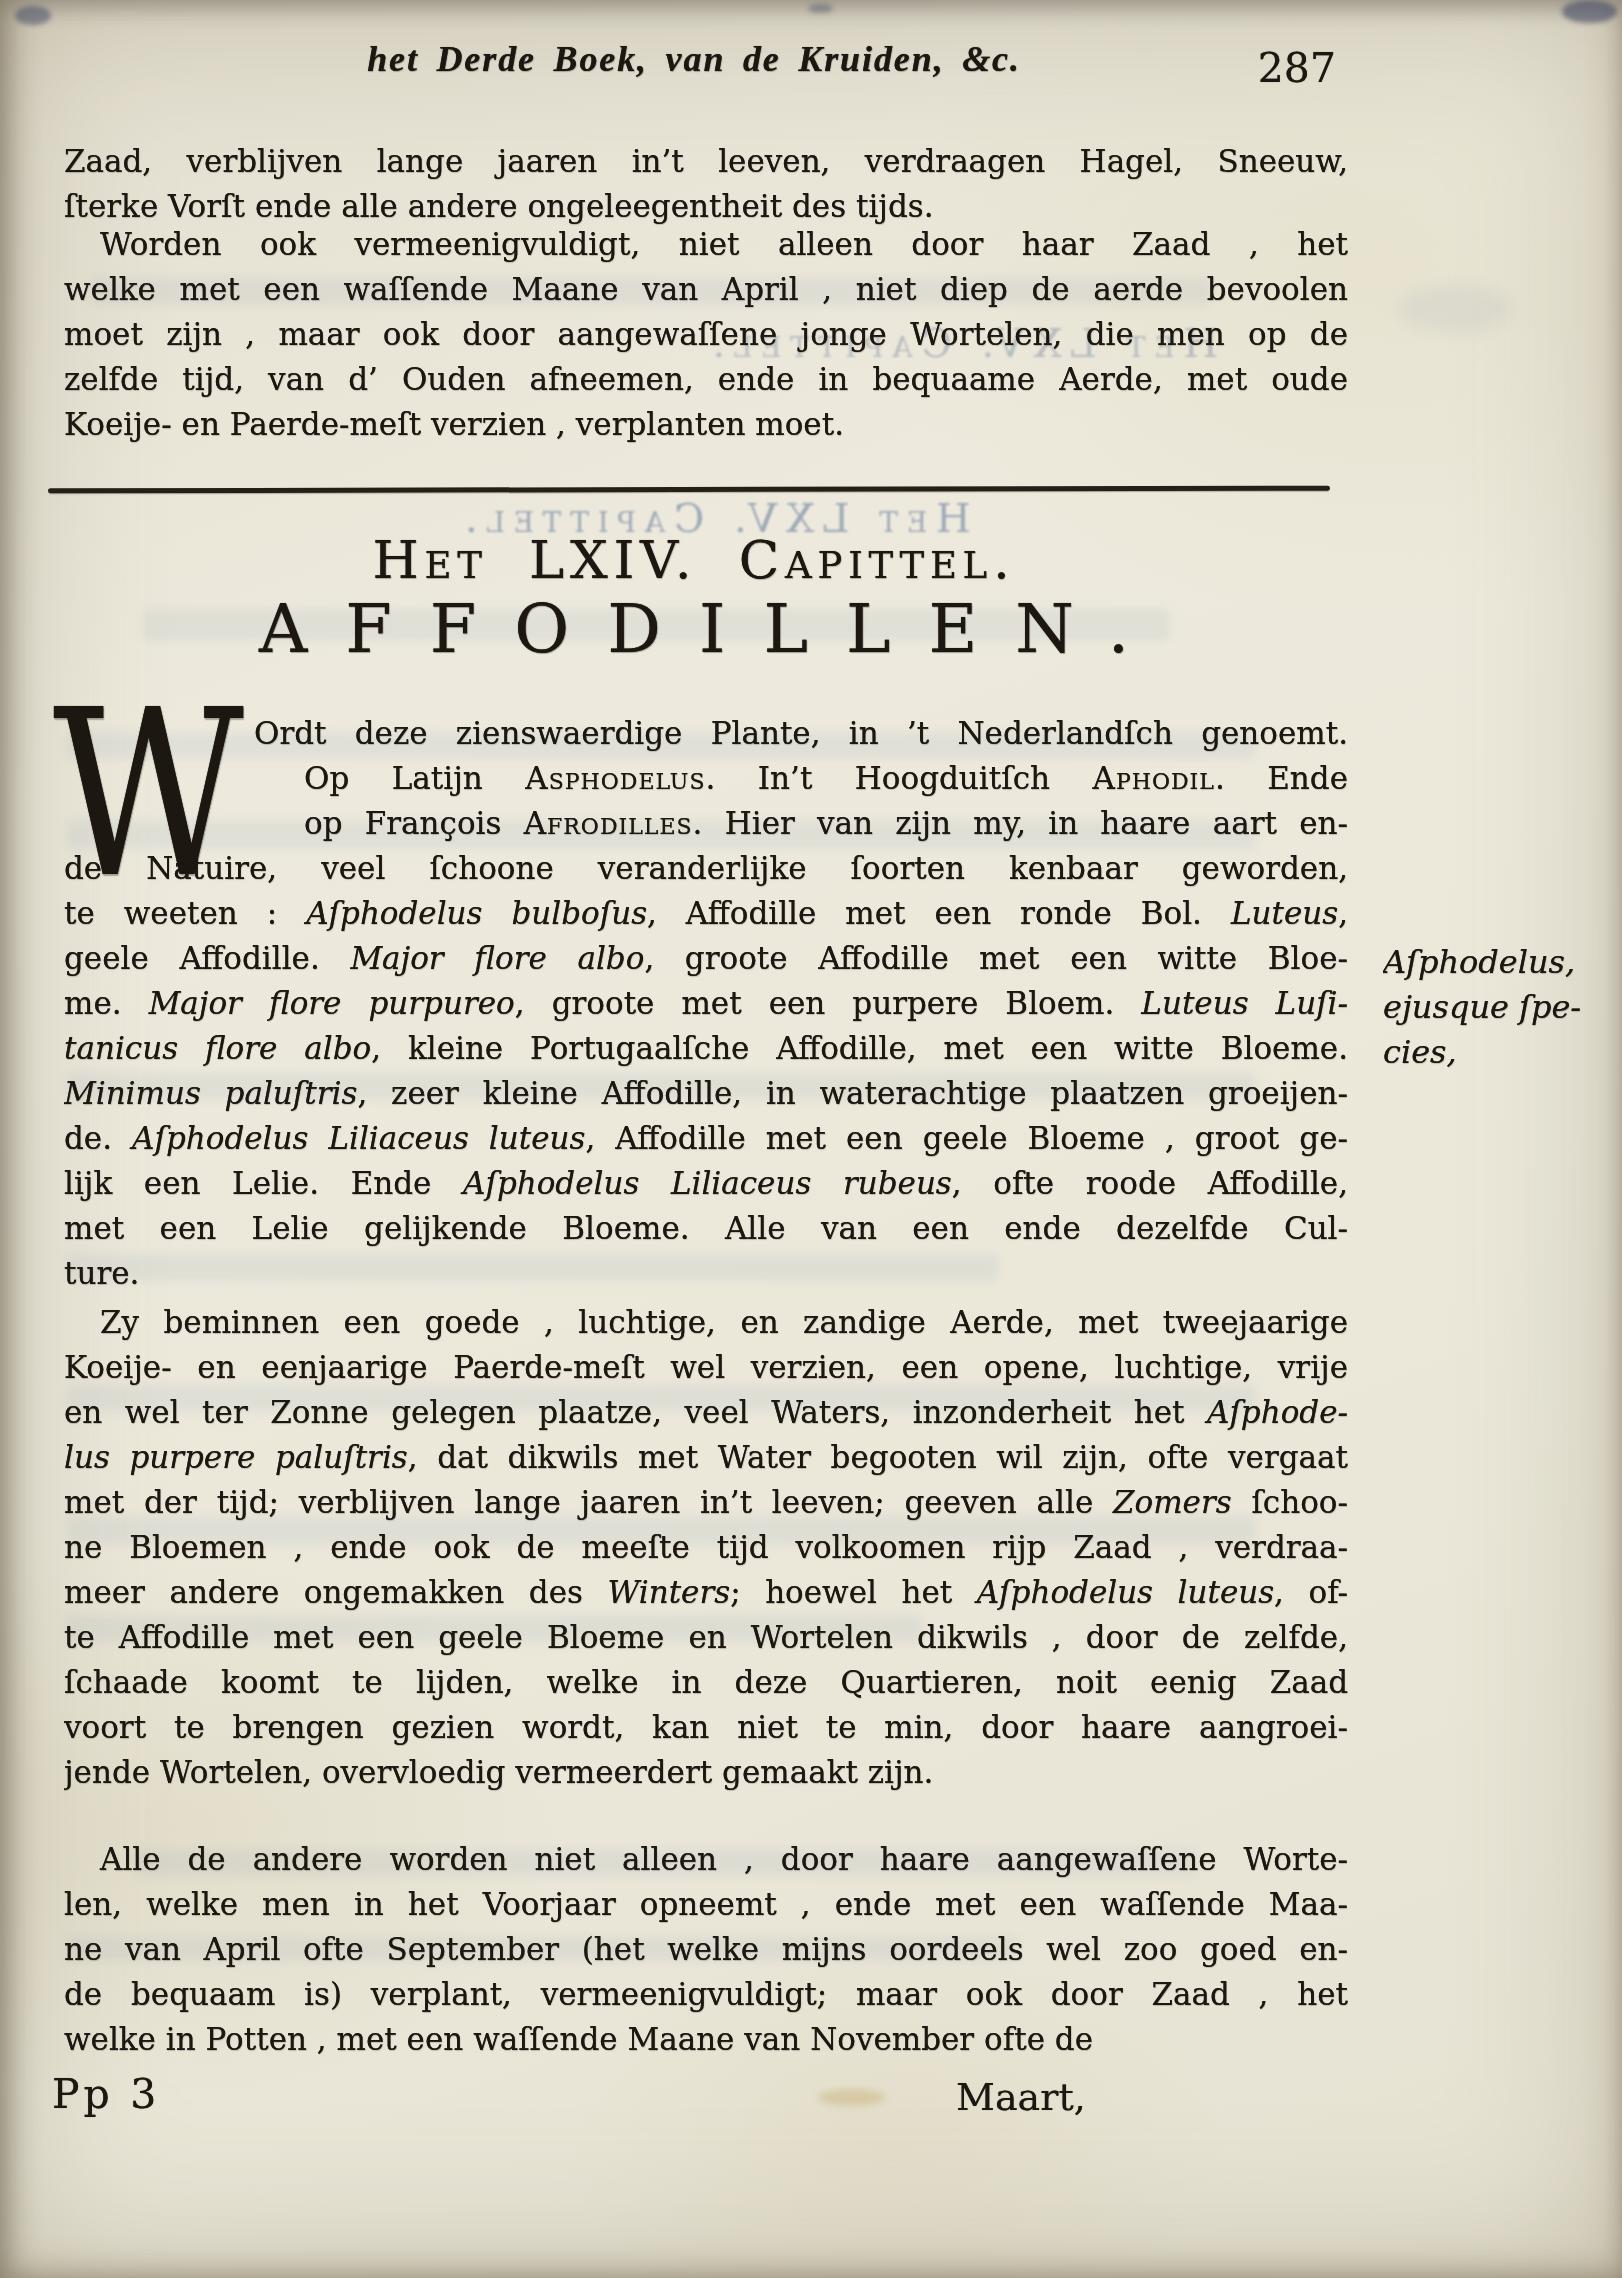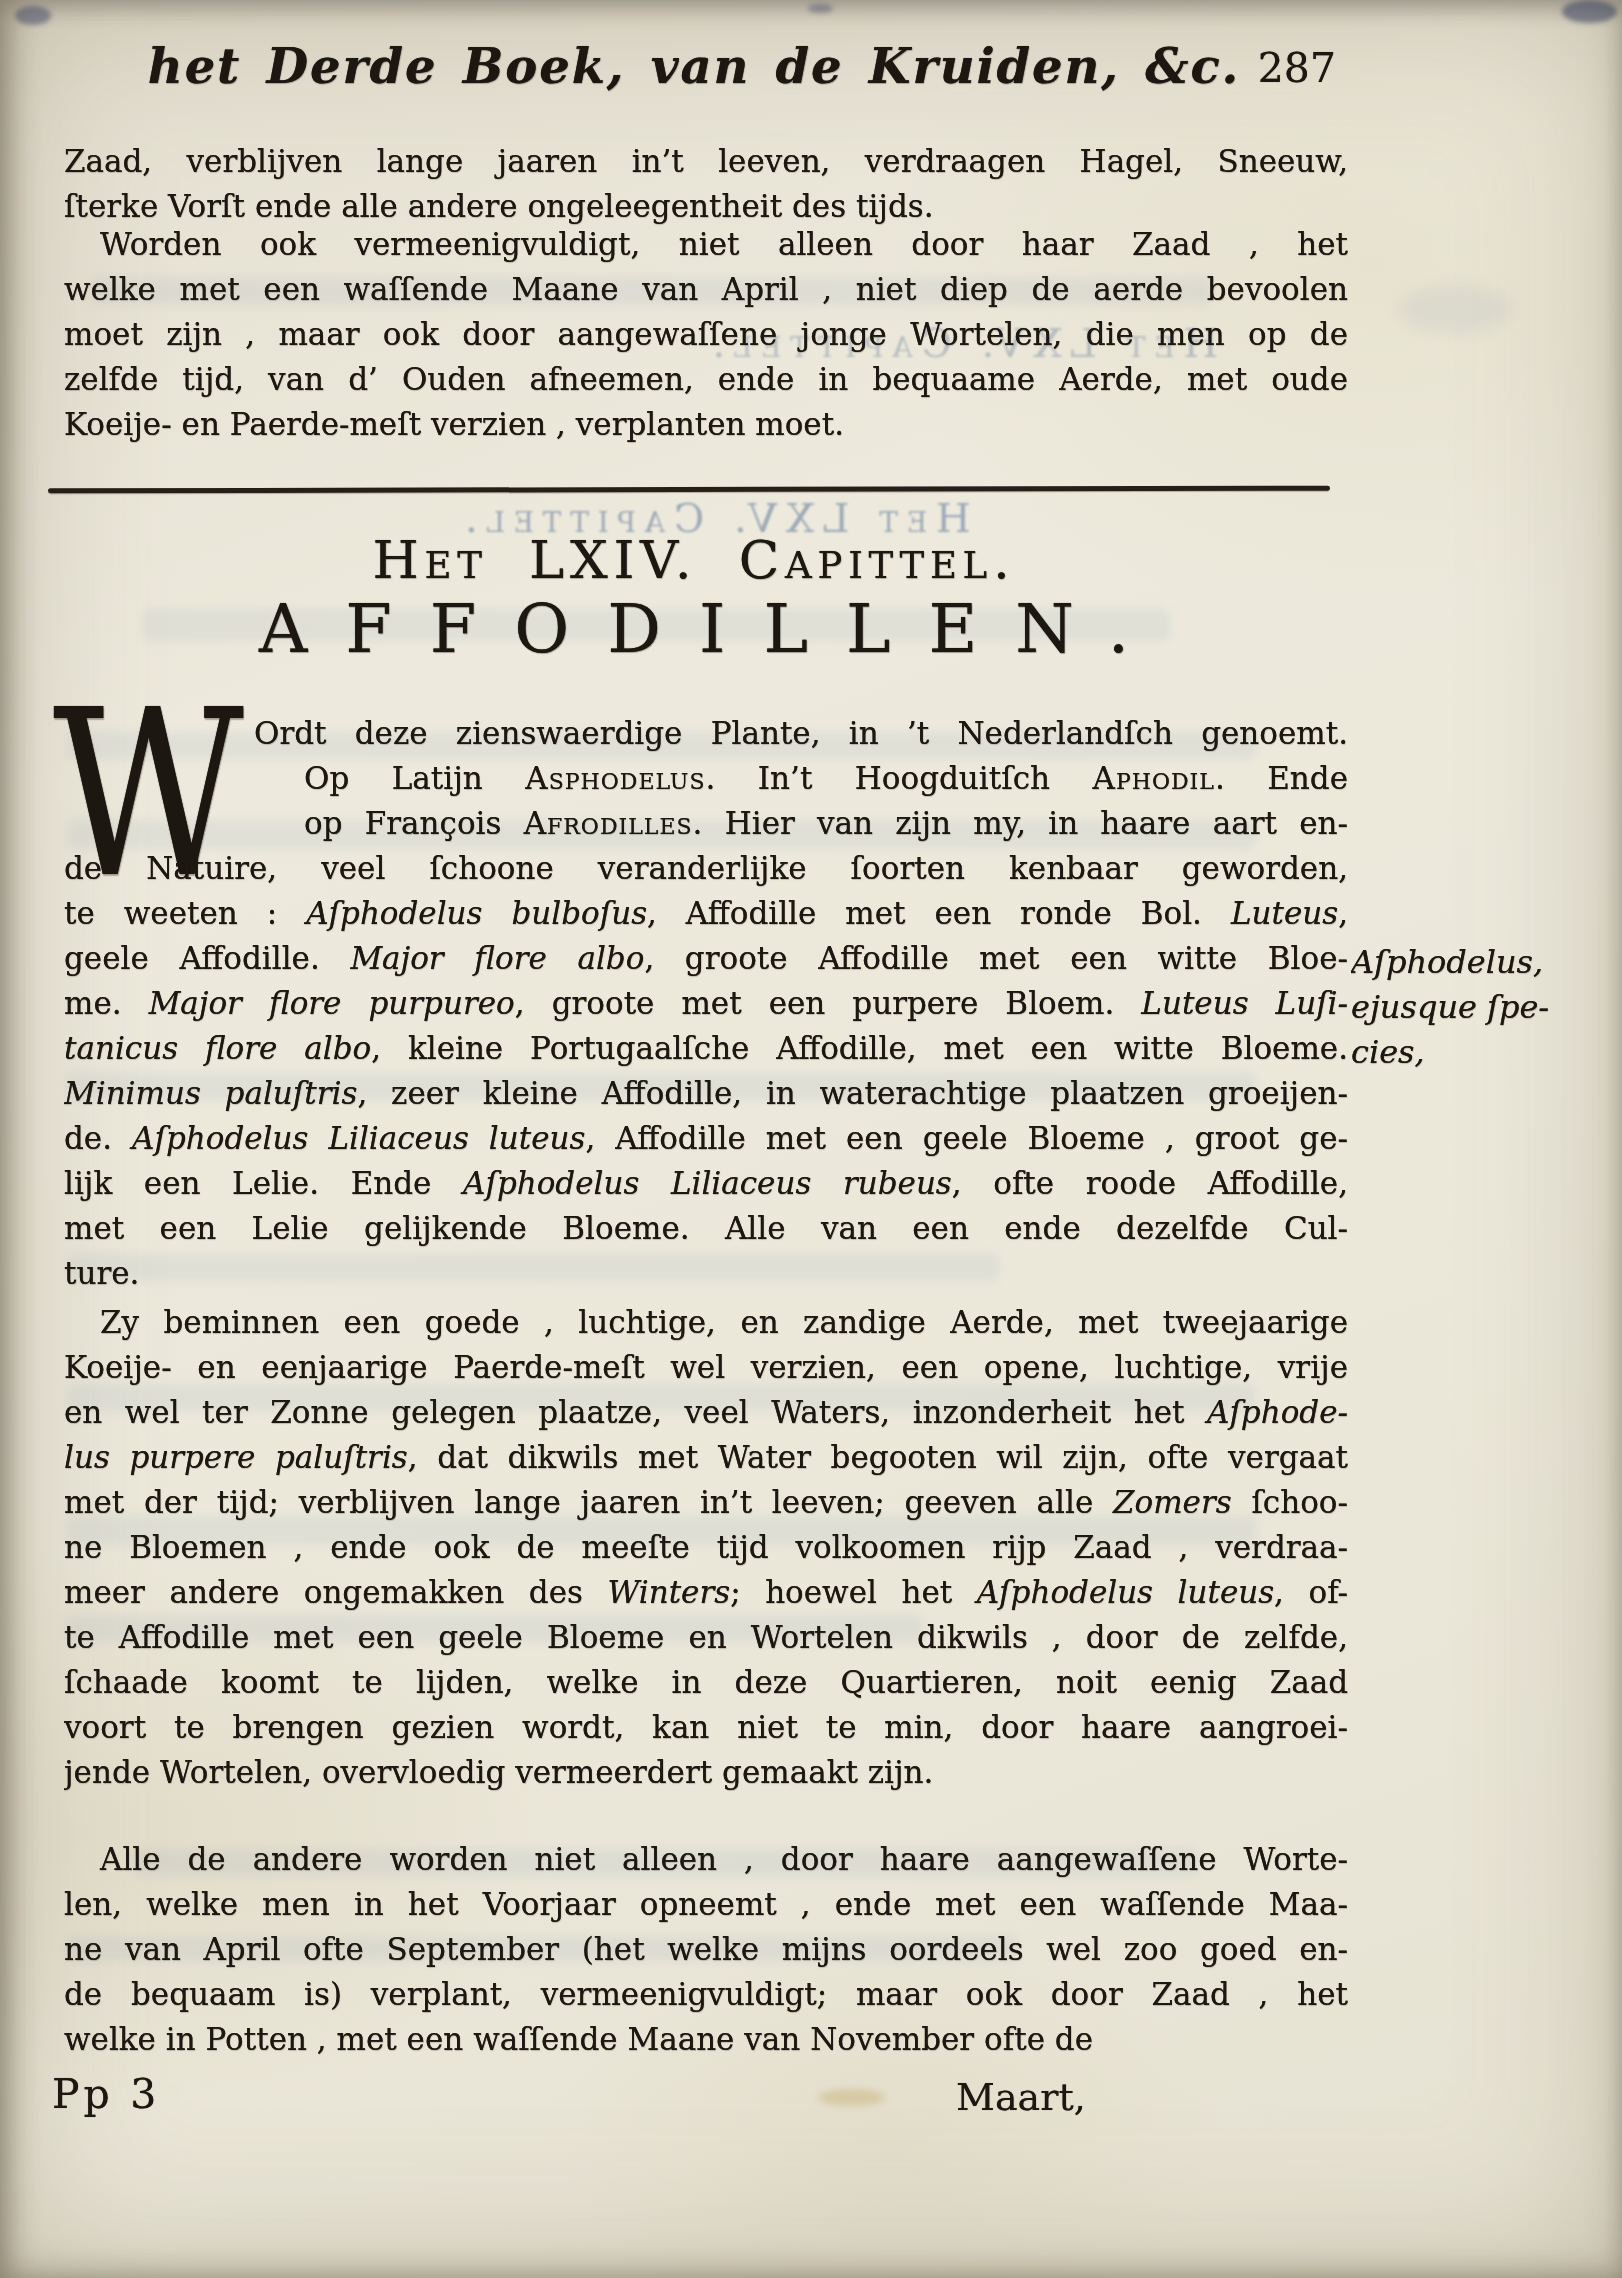--- a/index.html
+++ b/index.html
@@ -14,22 +14,23 @@
     box-shadow:
       inset 0 0 162px rgba(110,95,65,.30),
       inset 13.3px 0 28.5px rgba(70,60,40,.33),
       inset 0 8.6px 19px rgba(70,65,80,.22),
       inset -7.6px -11.4px 32px rgba(120,105,70,.20);
   }
   .abs{position:absolute;}
   
   .running-header{
     left:52px; top:38px; width:1284px; text-align:center;
-    font-size:48px; font-style:italic; font-weight:bold; letter-spacing:1.9px; word-spacing:6.7px;
+    font-size:36px; font-style:italic; font-weight:bold; letter-spacing:1.9px; word-spacing:6.7px;
     text-shadow:0 0 0.7px rgba(25,18,10,.8), 0.6px 0.6px 1px rgba(25,18,10,.25);
+    font-family:Liberation Serif, serif;
   }
   .page-number{
     left:1222px; top:44px; width:114px; text-align:right; font-size:41px;
     text-shadow:0 0 0.7px rgba(25,18,10,.8);
   }
   
   .para{left:52px; width:1284px; font-size:31px;margin-left:12px;}
   .tline{
     height:45px; line-height:45px; overflow:hidden;
     text-align:justify; text-align-last:justify;
@@ -54,21 +55,21 @@
     text-shadow:0 0 0.9px rgba(25,18,10,.85), 0.7px 0.7px 1px rgba(25,18,10,.3);
   }
   
   .dropcap{
     left:53px; top:706px; font-size:221px; line-height:.78;
     transform:scaleX(.84) scaleY(1.04); transform-origin:left top;
     text-shadow:0 0 1px rgba(25,18,10,.9), 1px 1px 1.4px rgba(25,18,10,.3);
   }
   
   .margin-note{left:1351px; top:940px; width:271px; font-size:32px;}
-  .margin-note .tline{height:45px; line-height:45px;}
+  .margin-note .tline{height:45px; line-height:45px;margin-left:32px;}
   
   .sig{left:52px; top:2070px; width:1284px; text-align:left; font-size:41px; letter-spacing:3.8px;
        text-shadow:0 0 0.7px rgba(25,18,10,.8);}
   .catchword{left:956px; top:2075px; width:380px; text-align:left; font-size:38px;
        text-shadow:0 0 0.7px rgba(25,18,10,.8);}
   
   .bleed{
     transform:scaleX(-1); color:var(--bleed,#6e82a0); filter:blur(1.3px);
     font-variant:small-caps; letter-spacing:8.6px; font-size:40px; text-align:center;
   }

